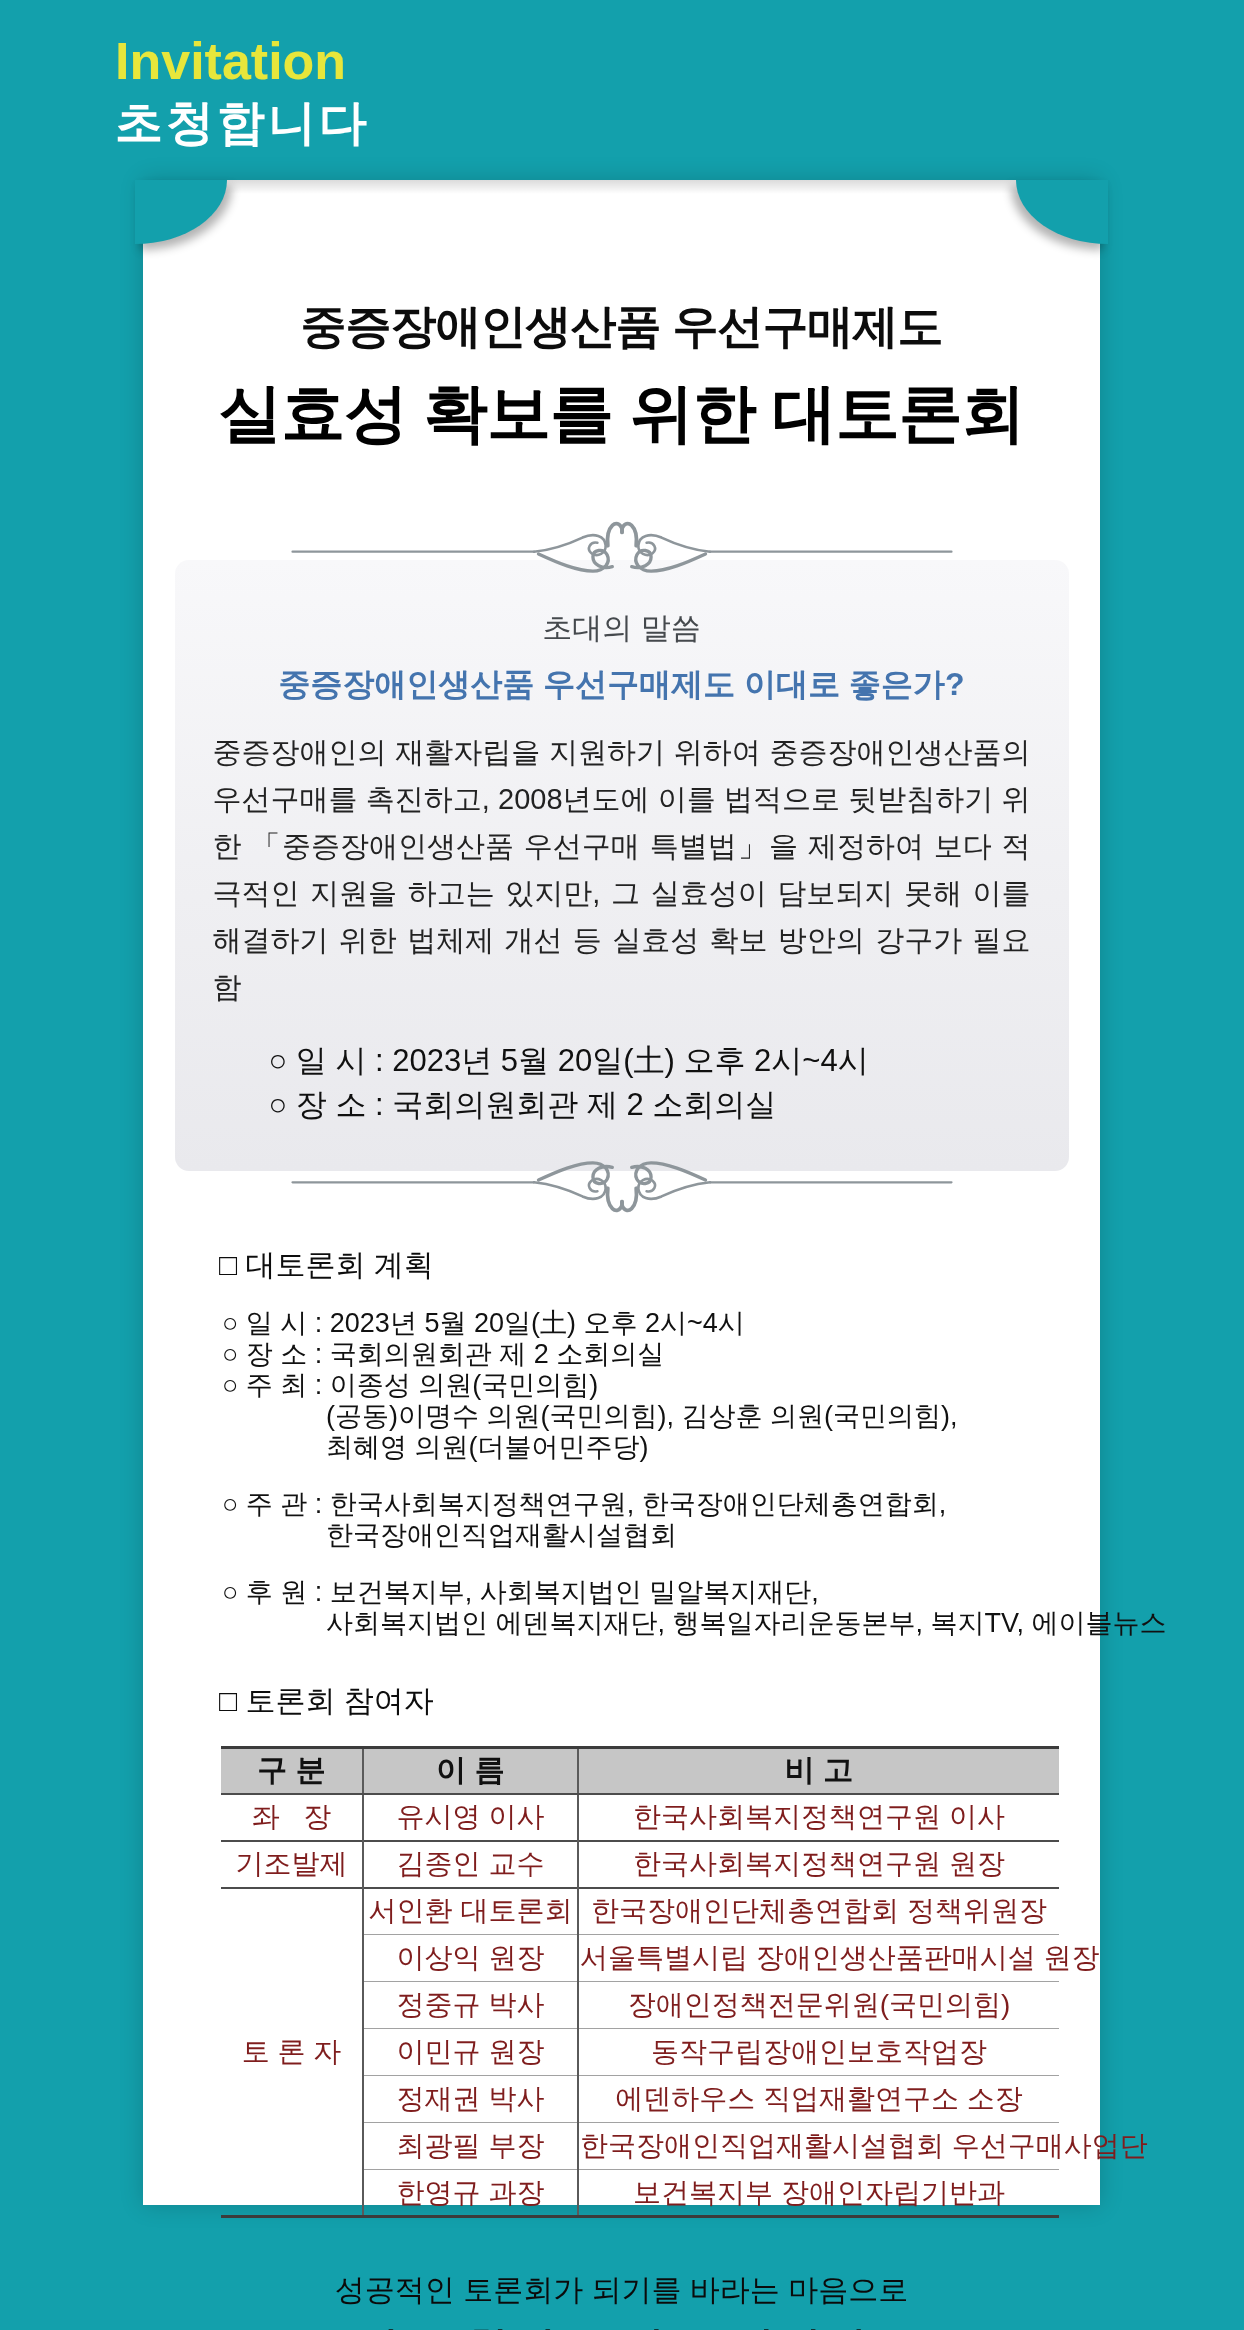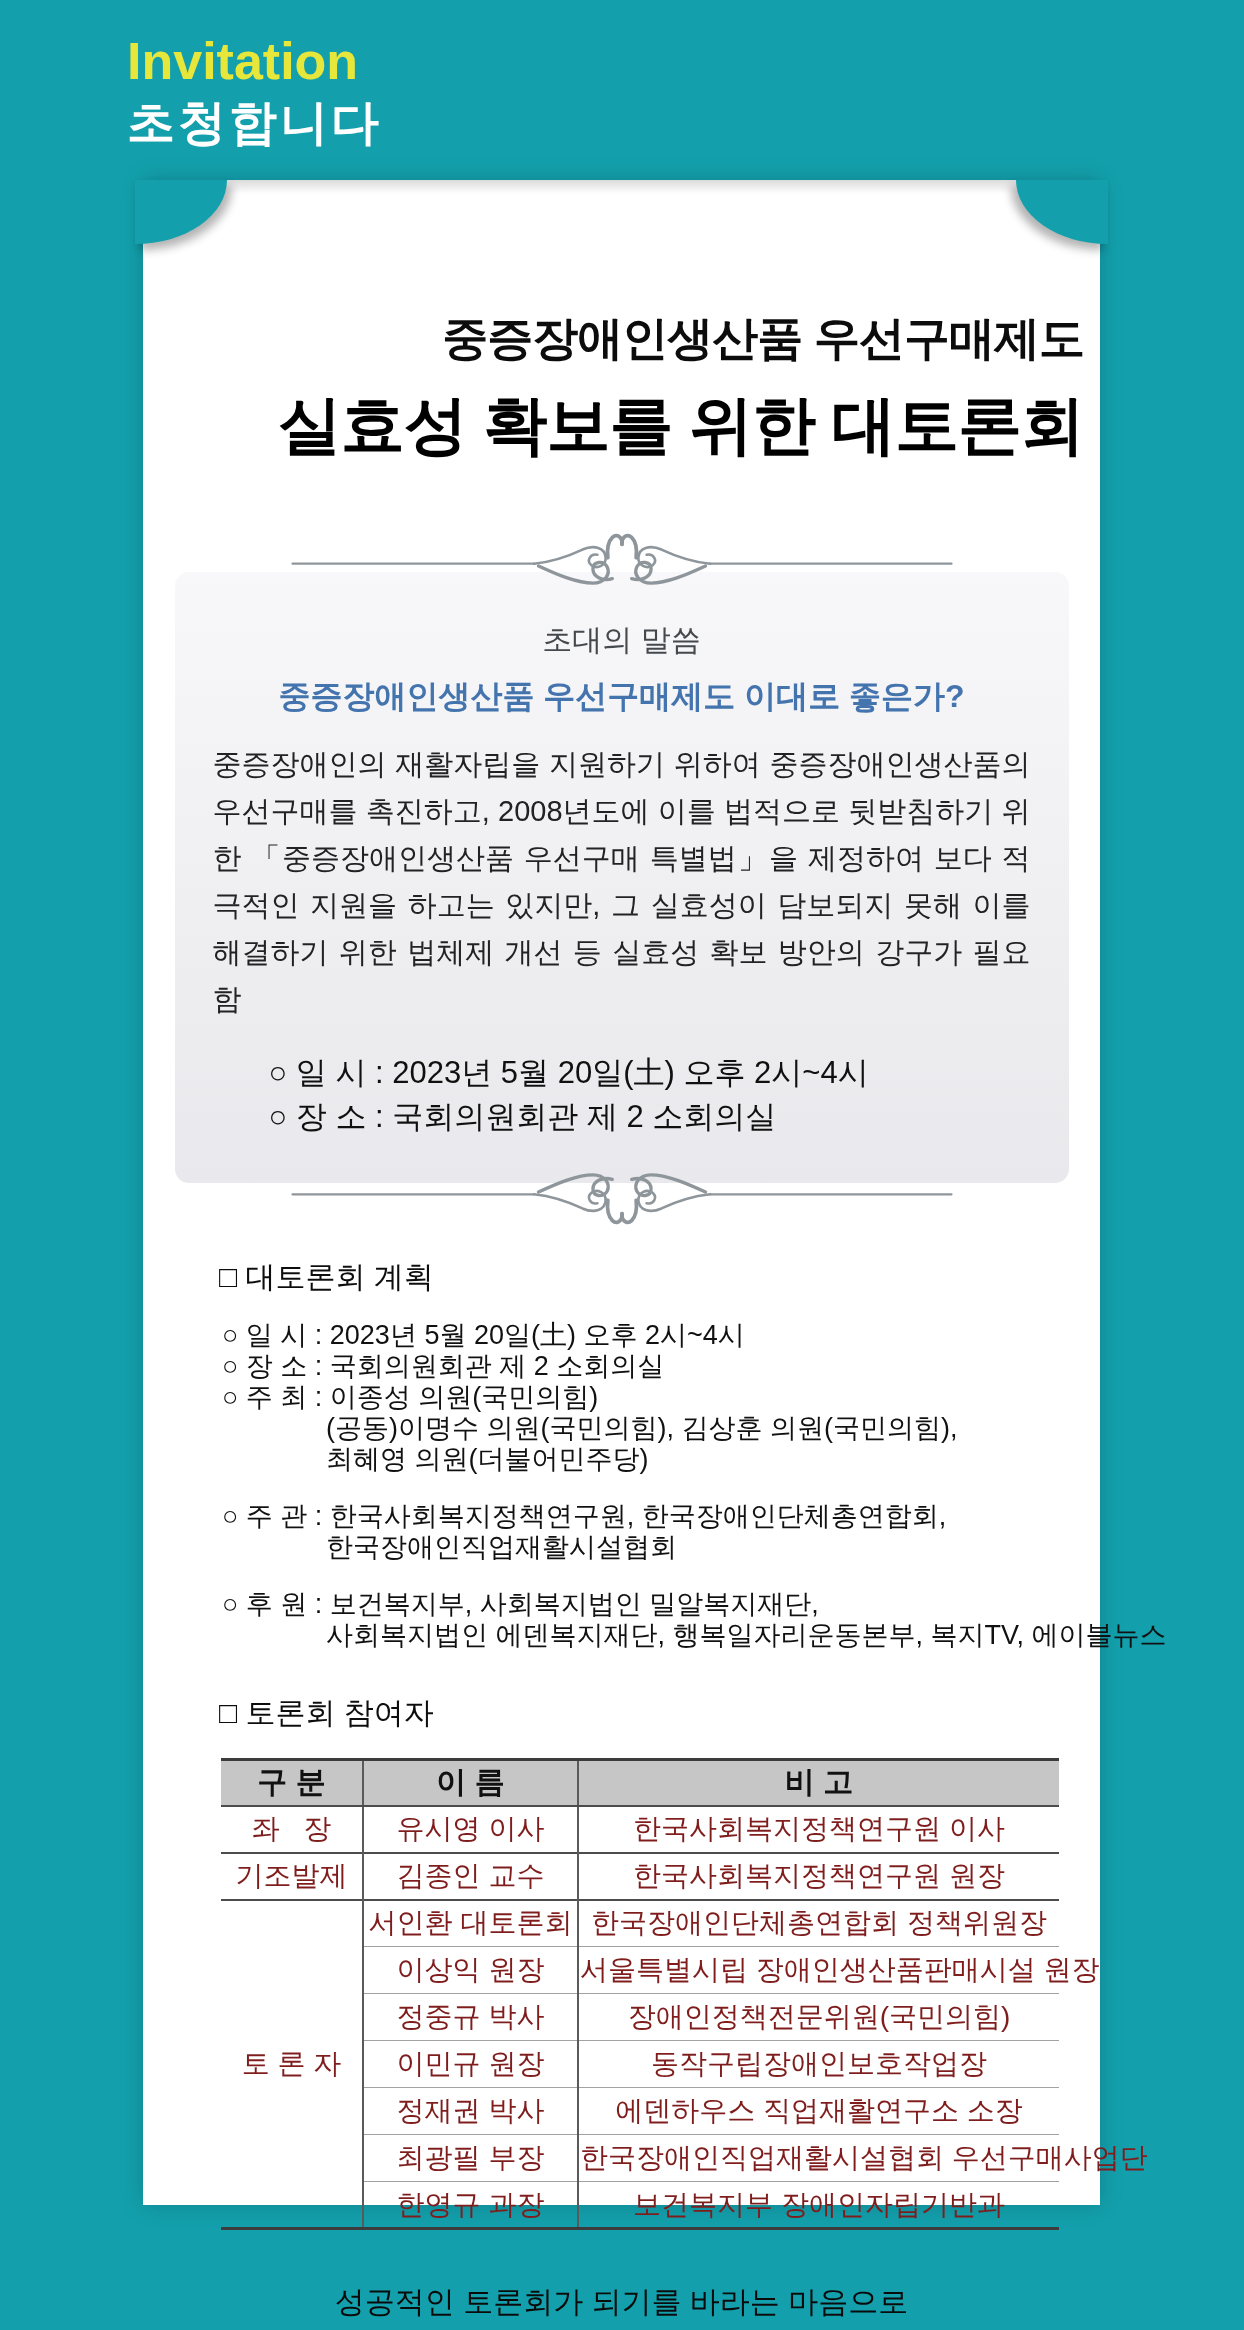--- a/index.html
+++ b/index.html
@@ -4,21 +4,21 @@
 <style>
   html,body{margin:0;padding:0;}
   body{
     width:1244px;height:2330px;
     background:#13a0ac;
     font-family:"Liberation Sans",sans-serif;
     position:relative;
     overflow:hidden;
   }
   
-  .brand{position:absolute;left:127px;top:34px;}
+  .brand{position:absolute;left:115px;top:34px;}
   .brand-en{font-size:52px;font-weight:700;color:#e7e63b;line-height:1.05;}
   .brand-ko{font-size:48px;font-weight:700;color:#ffffff;letter-spacing:3px;margin-top:2px;}
 
   
   .card{
     position:absolute;left:143px;top:180px;width:957px;height:2025px;
     background:#ffffff;
     box-shadow:0 0 22px rgba(0,0,0,.18);
   }
   .card::before{ 
@@ -26,21 +26,21 @@
     background:linear-gradient(180deg,rgba(0,0,0,.14),rgba(0,0,0,0));
     pointer-events:none;
   }
   .corner{
     position:absolute;top:0;width:92px;height:64px;background:#13a0ac;z-index:3;
   }
   .corner.left{left:-8px;border-radius:0 0 100% 0;box-shadow:5px 6px 10px rgba(0,0,0,.3);}
   .corner.right{right:-8px;border-radius:0 0 0 100%;box-shadow:-5px 6px 10px rgba(0,0,0,.3);}
 
   
-  .title{margin:16px;padding-top:112px;text-align:right;}
+  .title{margin:4px;padding-top:112px;text-align:center;}
   .title .t1{display:block;font-size:46px;font-weight:700;color:#0c0c0c;letter-spacing:-1px;}
   .title .t2{display:block;font-size:64px;font-weight:800;color:#000000;margin-top:12px;letter-spacing:-1px;}
 
   
   .flourish{display:block;margin:50px auto 0;width:672px;height:82px;position:relative;z-index:2;}
   .flourish.bottom{margin-top:-34px;transform:scaleY(-1);}
 
   
   .invite-box{
     width:894px;margin:-29px auto 8px;

